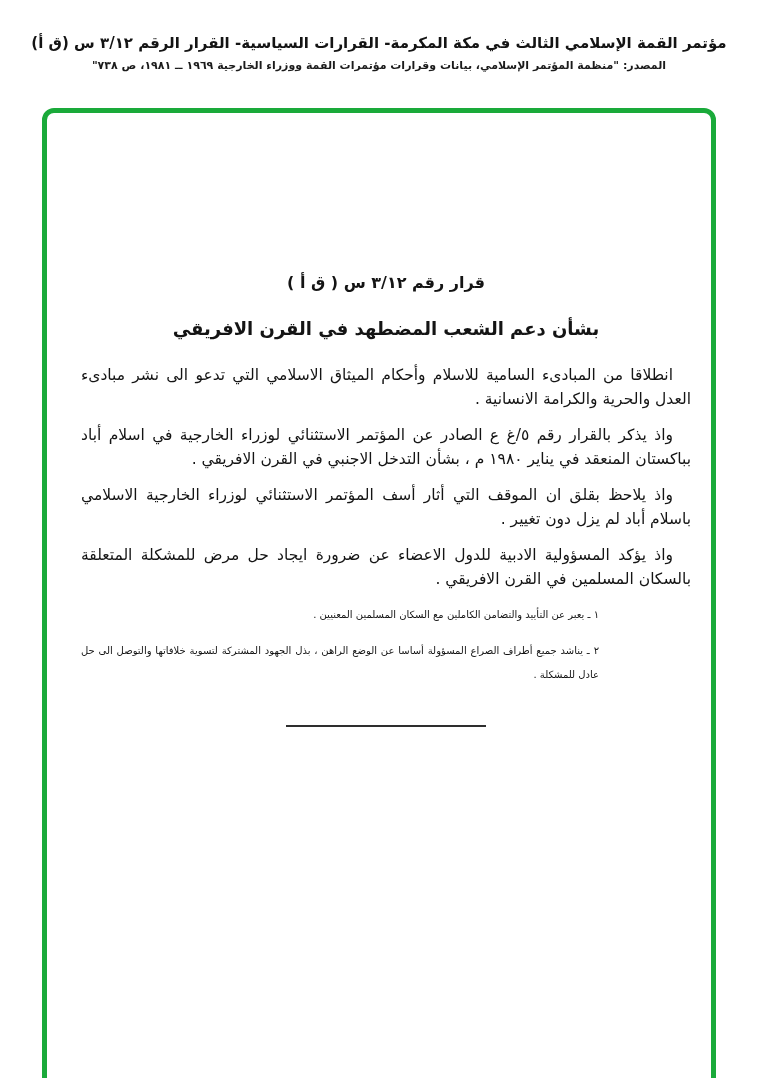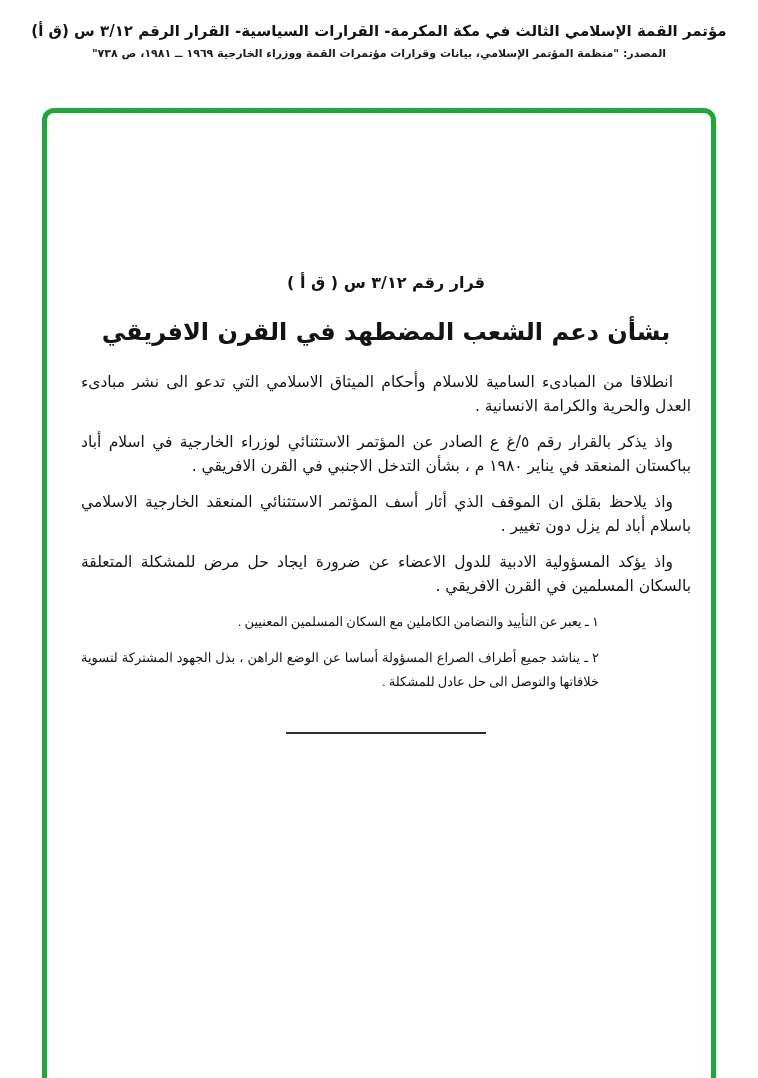--- a/index.html
+++ b/index.html
@@ -11,21 +11,21 @@
     width: 758px;
     height: 1078px;
     position: relative;
     font-family: "DejaVu Sans", sans-serif;
     color: #141414;
     overflow: hidden;
   }
   .scan-header {
     direction: rtl;
     text-align: center;
-    padding-top: 22px;
+    padding-top: 34px;
   }
   .scan-header .line1 {
     font-size: 15px;
     font-weight: bold;
     letter-spacing: 0px;
   }
   .scan-header .line2 {
     font-size: 11px;
     font-weight: bold;
     margin-top: 7px;
@@ -47,41 +47,40 @@
     padding: 160px 20px 0 34px;
   }
   .res-number-line {
     text-align: center;
     font-size: 16px;
     font-weight: bold;
     margin: 0 0 26px 0;
   }
   .doc-title {
     text-align: center;
-    font-size: 24px;
+    font-size: 18px;
     font-weight: bold;
     margin: 0 0 24px 0;
   }
   .para {
     font-size: 15.5px;
     line-height: 24px;
     text-align: justify;
     text-indent: 18px;
     margin: 0 0 12px 0;
   }
   .items {
     margin: 4px 0 0 0;
   }
   .item {
-    font-size: 13px;
+    font-size: 10px;
     line-height: 24px;
     text-align: justify;
     margin: 0 0 12px 0;
     padding-right: 92px;
-    font-family: Liberation Serif, serif;
   }
   .item .num {
     font-weight: normal;
   }
   .end-rule {
     width: 200px;
     height: 0;
     border-top: 2px solid #2e2e2e;
     margin: 38px auto 0 auto;
   }
@@ -96,21 +95,21 @@
 
 <div class="doc-frame">
   <div class="doc-content">
 
     <p class="res-number-line">قرار رقم ٣/١٢ س ( ق أ )</p>
 
     <p class="doc-title">بشأن دعم الشعب المضطهد في القرن الافريقي</p>
 
     <p class="para">انطلاقا من المبادىء السامية للاسلام وأحكام الميثاق الاسلامي التي تدعو الى نشر مبادىء العدل والحرية والكرامة الانسانية .</p>
     <p class="para">واذ يذكر بالقرار رقم ٥/غ ع الصادر عن المؤتمر الاستثنائي لوزراء الخارجية في اسلام أباد بباكستان المنعقد في يناير ١٩٨٠ م ، بشأن التدخل الاجنبي في القرن الافريقي .</p>
-    <p class="para">واذ يلاحظ بقلق ان الموقف الذي أثار أسف المؤتمر الاستثنائي المنعقد الخارجية الاسلامي باسلام أباد لم يزل دون تغيير .</p>
+    <p class="para">واذ يلاحظ بقلق ان الموقف التي أثار أسف المؤتمر الاستثنائي لوزراء الخارجية الاسلامي باسلام أباد لم يزل دون تغيير .</p>
     <p class="para">واذ يؤكد المسؤولية الادبية للدول الاعضاء عن ضرورة ايجاد حل مرض للمشكلة المتعلقة بالسكان المسلمين في القرن الافريقي .</p>
 
     <div class="items">
       <p class="item"><span class="num">١ ـ</span> <span>يعبر عن التأييد والتضامن الكاملين مع السكان المسلمين المعنيين .</span></p>
       <p class="item"><span class="num">٢ ـ</span> <span>يناشد جميع أطراف الصراع المسؤولة أساسا عن الوضع الراهن ، بذل الجهود المشتركة لتسوية خلافاتها والتوصل الى حل عادل للمشكلة .</span></p>
     </div>
 
     <div class="end-rule"></div>
 
   </div>

